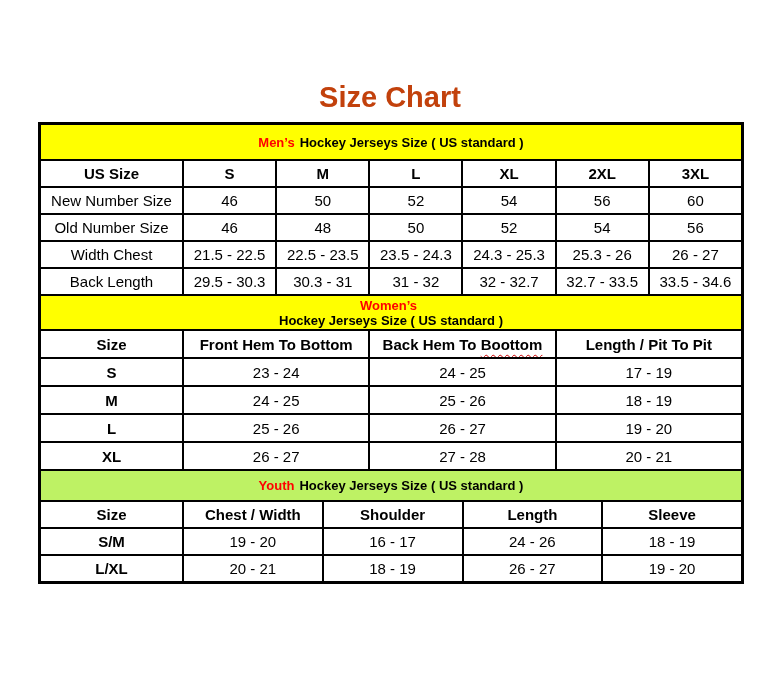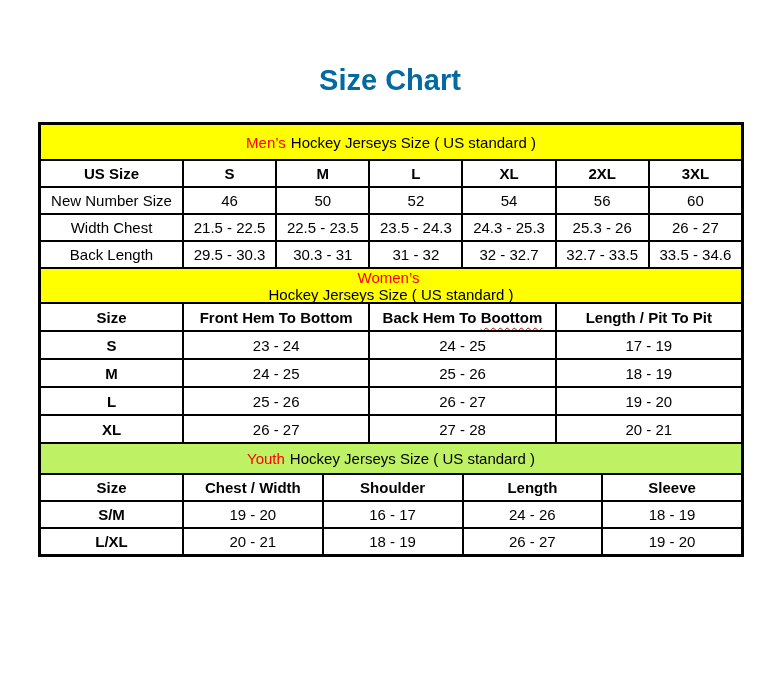--- a/index.html
+++ b/index.html
@@ -27,22 +27,22 @@
     left: 38px;
     top: 122px;
     width: 704px;
     border: 1px solid #000;
   }
   .size-table { width: 100%; }
   .size-table + .size-table { margin-top: -2px; }
   .banner {
     border: 2px solid #000;
     text-align: center;
-    font-weight: 400;
-    font-size: 15px;
+    font-weight: 700;
+    font-size: 13px;
     display: flex;
     align-items: center;
     justify-content: center;
     gap: 0px;
   }
   .mens   .banner { height: 34px; }
   .womens .banner { height: 33px; margin-top: -2px; flex-direction: column; }
   .youth  .banner { height: 29px; margin-top: -2px; }
   .banner .hl { margin-right: 5px; }
   table {
@@ -70,21 +70,21 @@
   .wavy {
     text-decoration: underline wavy #cc0000;
     text-decoration-thickness: 1px;
     text-underline-offset: 4px;
     text-decoration-skip-ink: none;
   }
 </style>
 </head>
 <body>
 
-<div class="page-title" style="color: #0369a1;">Size Chart</div>
+<div class="page-title" style="color: #c2410c; margin-top: 17px;">Size Chart</div>
 
 <div class="chart-wrap">
 
   <section class="size-table mens">
     <div class="banner" style="background: rgb(255, 255, 0);">
       <span class="hl" style="color: rgb(255, 0, 0);">Men’s</span>
         <span class="banner-rest">Hockey Jerseys Size ( US standard )</span>
     </div>
     <table>
       <colgroup>
@@ -109,20 +109,29 @@
           <tr>
             <td class="row-label">New Number Size</td>
             <td>46</td>
             <td>50</td>
             <td>52</td>
             <td>54</td>
             <td>56</td>
             <td>60</td>
           </tr>
           <tr>
+            <td class="row-label">Old Number Size</td>
+            <td>46</td>
+            <td>48</td>
+            <td>50</td>
+            <td>52</td>
+            <td>54</td>
+            <td>56</td>
+          </tr>
+          <tr>
             <td class="row-label">Width Chest</td>
             <td>21.5 - 22.5</td>
             <td>22.5 - 23.5</td>
             <td>23.5 - 24.3</td>
             <td>24.3 - 25.3</td>
             <td>25.3 - 26</td>
             <td>26 - 27</td>
           </tr>
           <tr>
             <td class="row-label">Back Length</td>

